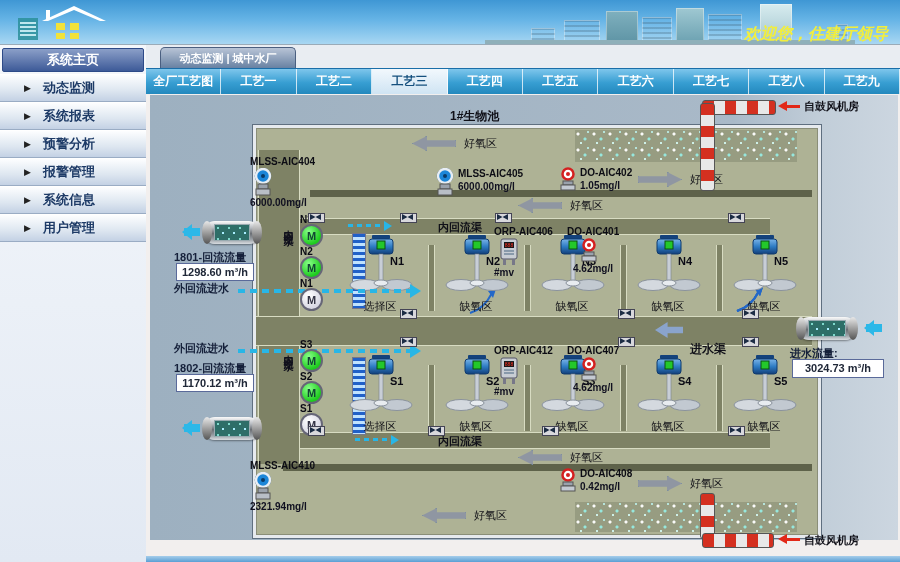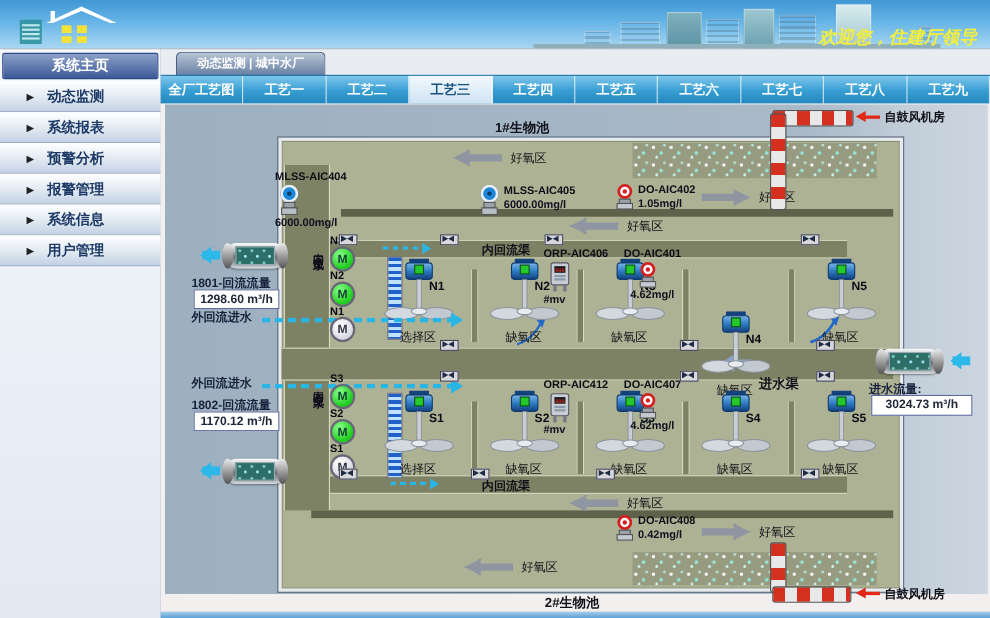--- a/index.html
+++ b/index.html
@@ -341,20 +341,31 @@
   <div class="s-stack" style="left:417px;top:250px;">
     <span class="s-label">DO-AIC407</span>
     <span class="icon-slot" style="margin-left:14px"><svg width="16" height="24" viewBox="0 0 16 24">
           <circle cx="8" cy="7" r="5.5" fill="#fff" stroke="#d42020" stroke-width="2.5"></circle>
           <circle cx="8" cy="7" r="2" fill="#d42020"></circle>
           <rect x="3" y="14" width="10" height="4" fill="#9aa2ac" stroke="#555"></rect>
           <rect x="1" y="18" width="14" height="5" fill="#c4cad2" stroke="#555"></rect>
         </svg></span>
     <span class="s-value" style="margin-left:6px">4.62mg/l</span>
   </div>
+  <div class="s-stack" style="left:100px;top:365px;">
+    <span class="s-label">MLSS-AIC410</span>
+    <span class="icon-slot" style="margin-left:4px"><svg width="18" height="28" viewBox="0 0 18 28">
+          <circle cx="9" cy="8" r="7.8" fill="none" stroke="#2a4a66"></circle>
+          <circle cx="9" cy="8" r="7" fill="#1c86d8" stroke="#e8eef4" stroke-width="2.5"></circle>
+          <circle cx="9" cy="8" r="2" fill="#0a3a66"></circle>
+          <rect x="4" y="16" width="10" height="5" fill="#9aa2ac" stroke="#555"></rect>
+          <rect x="2" y="21" width="14" height="6" fill="#b8bec6" stroke="#555"></rect>
+        </svg></span>
+    <span class="s-value">2321.94mg/l</span>
+  </div>
   <div class="s-row" style="left:410px;top:373px;">
     <span class="icon-slot"><svg width="16" height="24" viewBox="0 0 16 24">
           <circle cx="8" cy="7" r="5.5" fill="#fff" stroke="#d42020" stroke-width="2.5"></circle>
           <circle cx="8" cy="7" r="2" fill="#d42020"></circle>
           <rect x="3" y="14" width="10" height="4" fill="#9aa2ac" stroke="#555"></rect>
           <rect x="1" y="18" width="14" height="5" fill="#c4cad2" stroke="#555"></rect>
         </svg></span>
     <div class="s-col">
       <span class="s-label">DO-AIC408</span>
       <span class="s-value">0.42mg/l</span>
@@ -391,21 +402,20 @@
   <div class="stripe-h" style="left:552px;top:5px;width:72px;"></div>
   <div class="stripe-v" style="left:550px;top:8px;height:86px;"></div>
   <div class="rarrow" style="left:632px;top:10px;width:18px;"></div>
   <div class="lbl" style="left:654px;top:4px;">自鼓风机房</div>
 
   <div class="stripe-v" style="left:550px;top:398px;height:44px;"></div>
   <div class="stripe-h" style="left:552px;top:438px;width:70px;"></div>
   <div class="rarrow" style="left:632px;top:443px;width:18px;"></div>
   <div class="lbl" style="left:654px;top:438px;">自鼓风机房</div>
 
-  <div class="lbl lbl12" style="left:300px;top:445px;width:140px;text-align:center;">2#生物池</div>
 
   <div class="shimmer" style="left:202px;top:138px;height:74px;"></div>
   <div class="shimmer" style="left:202px;top:262px;height:76px;"></div>
 
   <svg class="curve" style="left:318px;top:192px;" width="30" height="28" viewBox="0 0 30 28">
       <path d="M2 26 Q16 22 24 6" fill="none" stroke="#2468c8" stroke-width="2"></path>
       <path d="M20 4 L28 2 L25 11 Z" fill="#2468c8"></path>
     </svg>
   <svg class="curve" style="left:585px;top:190px;" width="30" height="28" viewBox="0 0 30 28">
       <path d="M2 26 Q16 22 24 6" fill="none" stroke="#2468c8" stroke-width="2"></path>
@@ -452,21 +462,21 @@
         <rect x="23" y="4" width="24" height="15" rx="3" fill="url(#mixg)" stroke="#0f3a6e"></rect>
         <rect x="31" y="6" width="8" height="8" fill="#23c82a" stroke="#0a500f"></rect>
         <rect x="33" y="19" width="4" height="28" fill="#c8ced6" stroke="#7a828c" stroke-width="0.6"></rect>
         <ellipse cx="19" cy="50" rx="15" ry="5.5" fill="#d4d9df" stroke="#8a929c"></ellipse>
         <ellipse cx="51" cy="50" rx="15" ry="5.5" fill="#c2c9d1" stroke="#8a929c"></ellipse>
         <ellipse cx="35" cy="48" rx="7" ry="3" fill="#e8ecf0" stroke="#8a929c"></ellipse>
       </svg>
       <span class="mixer-label">N3</span>
       <span class="zone-text">缺氧区</span>
     </div>
-    <div class="mixer-cell" style="left: 470px; top: 140px; margin-top: 48px;">
+    <div class="mixer-cell" style="left: 470px; top: 140px;">
       <svg width="70" height="58" viewBox="0 0 70 58">
         <rect x="26" y="0" width="18" height="4" rx="1" fill="#14427c"></rect>
         <rect x="23" y="4" width="24" height="15" rx="3" fill="url(#mixg)" stroke="#0f3a6e"></rect>
         <rect x="31" y="6" width="8" height="8" fill="#23c82a" stroke="#0a500f"></rect>
         <rect x="33" y="19" width="4" height="28" fill="#c8ced6" stroke="#7a828c" stroke-width="0.6"></rect>
         <ellipse cx="19" cy="50" rx="15" ry="5.5" fill="#d4d9df" stroke="#8a929c"></ellipse>
         <ellipse cx="51" cy="50" rx="15" ry="5.5" fill="#c2c9d1" stroke="#8a929c"></ellipse>
         <ellipse cx="35" cy="48" rx="7" ry="3" fill="#e8ecf0" stroke="#8a929c"></ellipse>
       </svg>
       <span class="mixer-label">N4</span>

